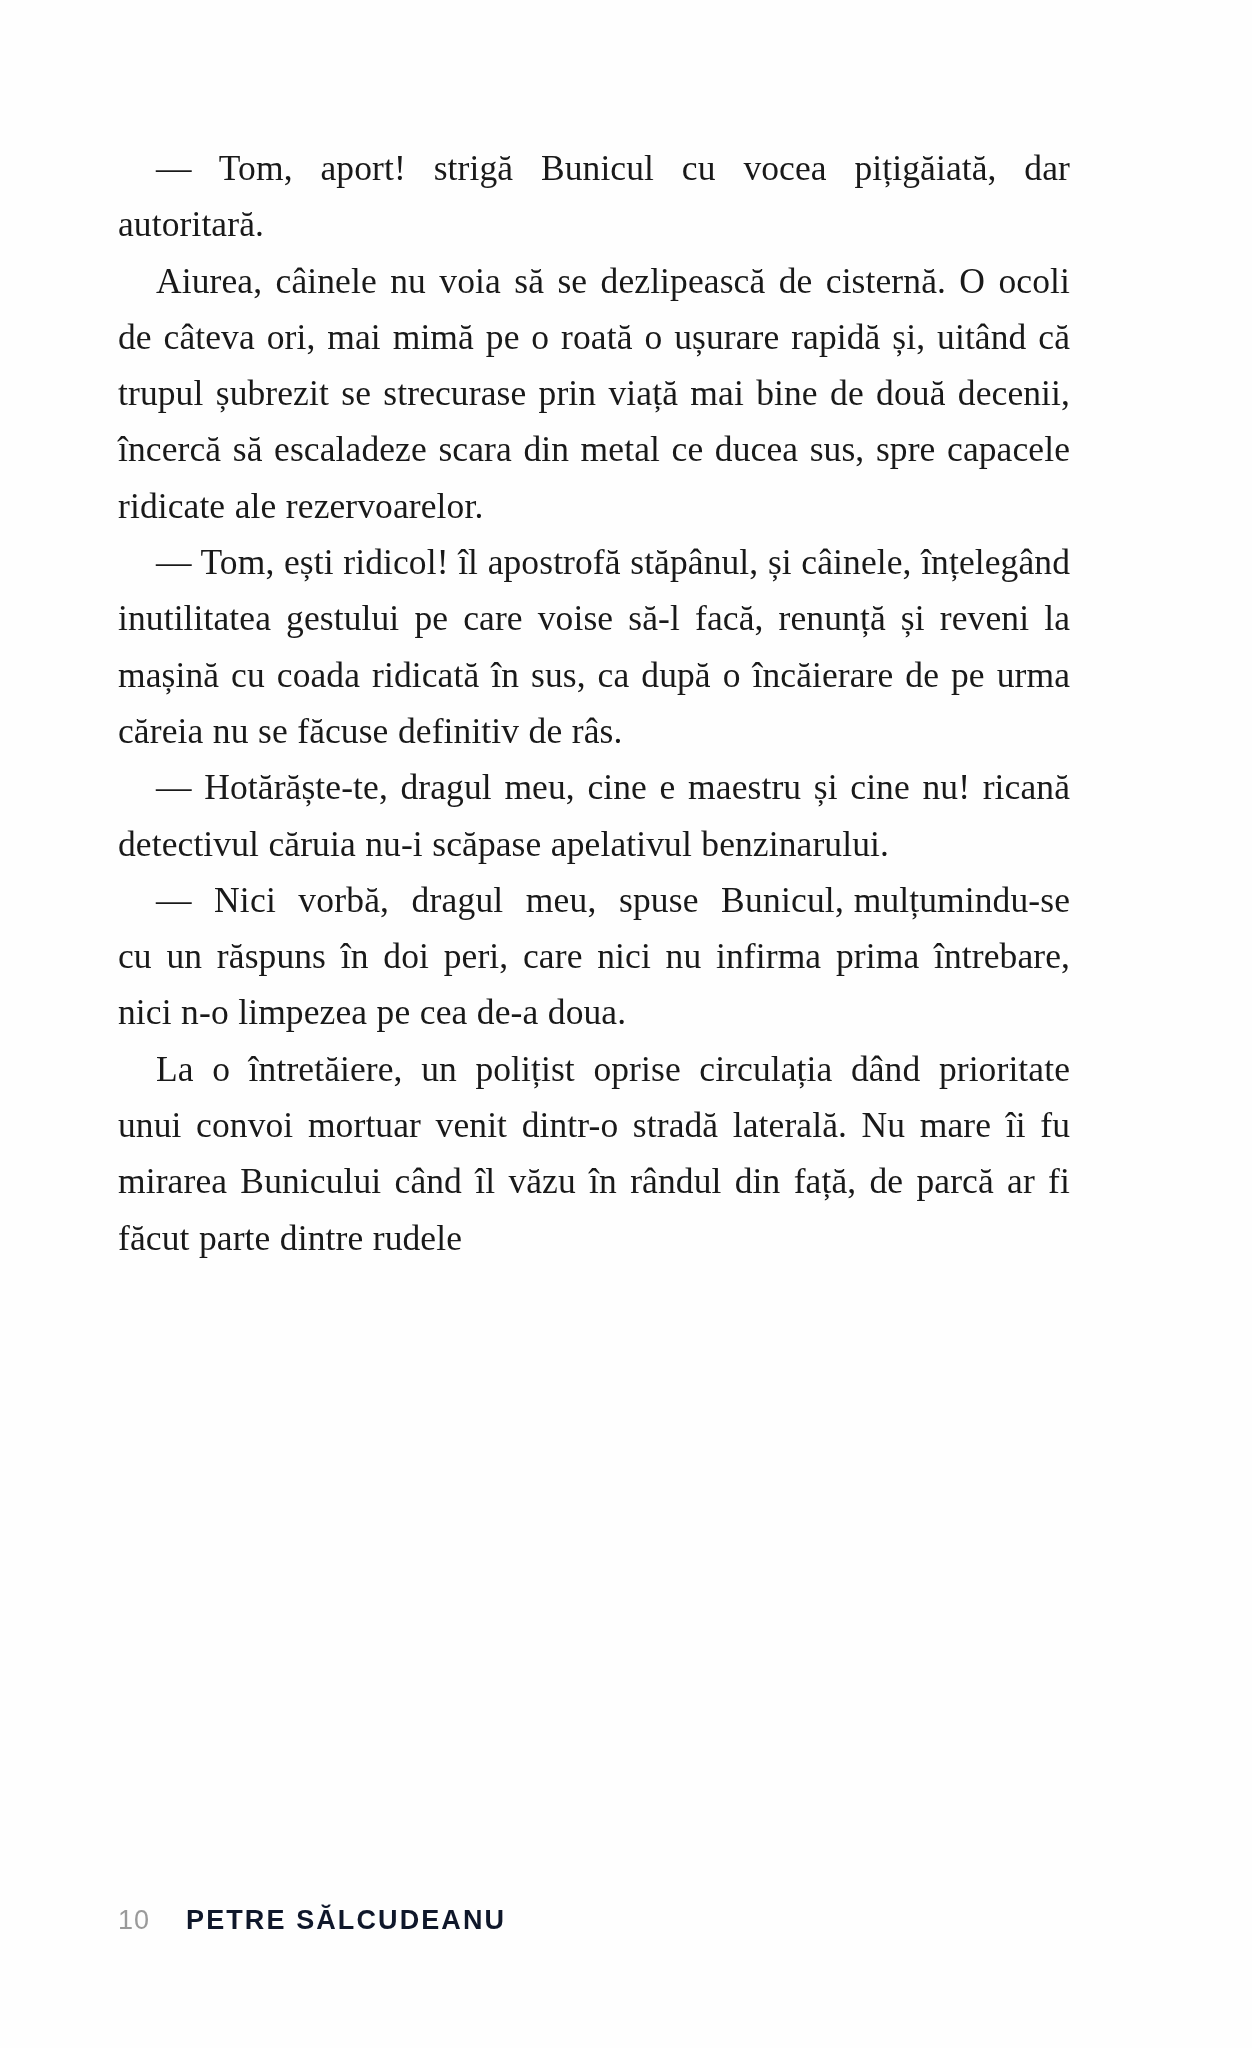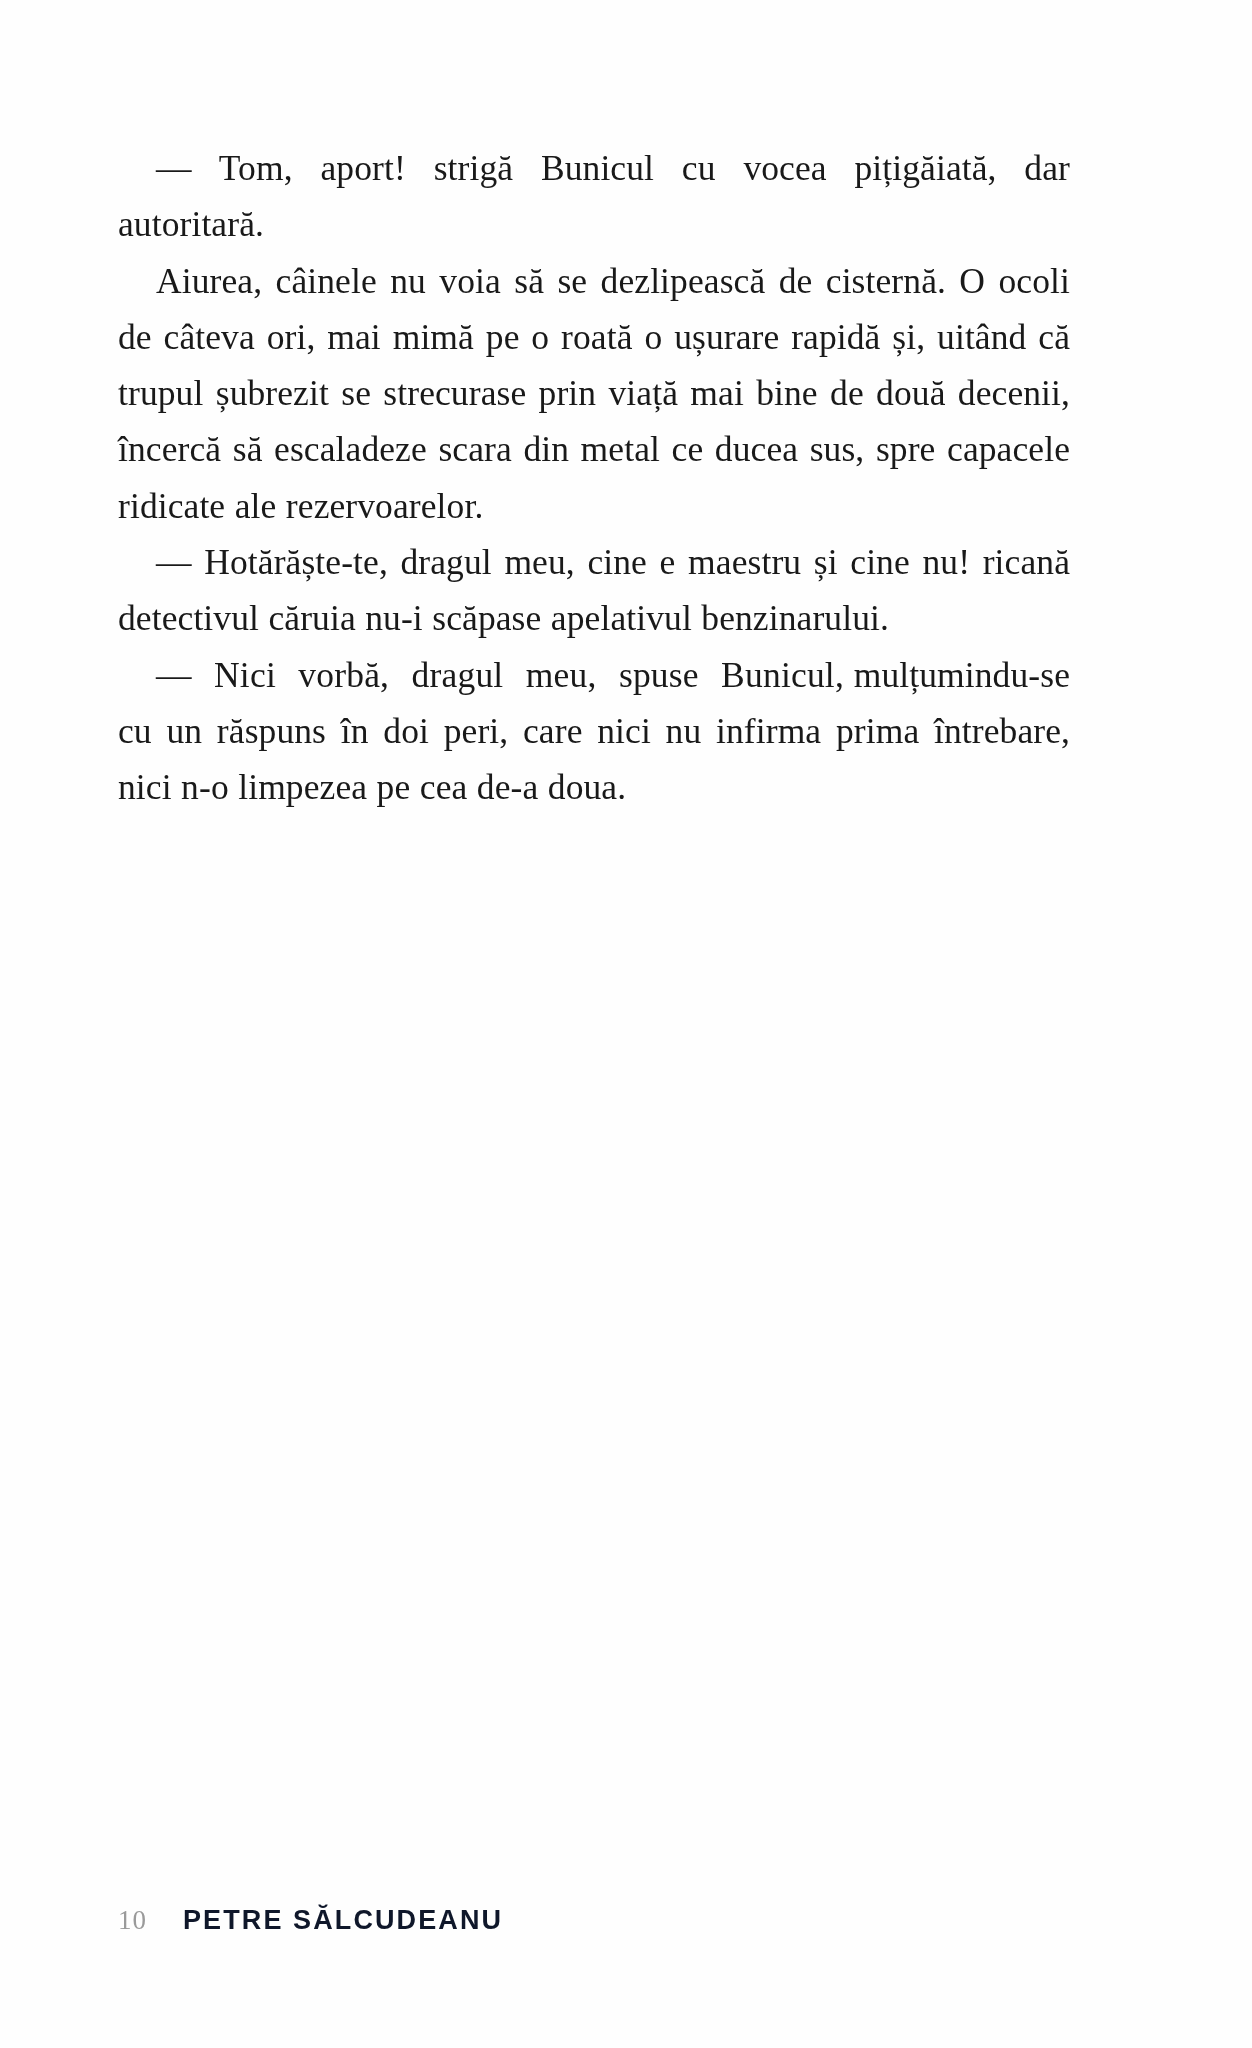--- a/index.html
+++ b/index.html
@@ -63,21 +63,21 @@
   .footer {
     position: absolute;
     left: 118px;
     top: 1905px;
     display: flex;
     align-items: baseline;
     gap: 36px;
   }
 
   .folio {
-    font-family: Liberation Serif, serif;
+    font-family: Liberation Sans, sans-serif;
     font-size: 27px;
     font-weight: 400;
     color: #9a9a9a;
     letter-spacing: 1px;
   }
 
   .running-head {
     font-family: "Liberation Sans", "DejaVu Sans", sans-serif;
     font-size: 27px;
     font-weight: 700;
@@ -89,28 +89,30 @@
 <body>
 
 <div class="page">
 
   <div class="text-block">
 
     <p class="para dash">— Tom, aport! strigă Bunicul cu vocea pițigăiată, dar autoritară.</p>
 
     <p class="para indent">Aiurea, câinele nu voia să se dezlipească de cisternă. O ocoli de câteva ori, mai mimă pe o roată o ușurare rapidă și, uitând că trupul șubrezit se strecurase prin viață mai bine de două decenii, încercă să escaladeze scara din metal ce ducea sus, spre capacele ridicate ale rezervoarelor.</p>
 
+    <p class="para dash">— Tom, ești ridicol! îl apostrofă stăpânul, și câinele, înțelegând inutilitatea gestului pe care voise să-l facă, renunță și reveni la mașină cu coada ridicată în sus, ca după o încăierare de pe urma căreia nu se făcuse definitiv de râs.</p>
 
 
 
     <p class="para dash">— Hotărăște-te, dragul meu, cine e maestru și cine nu! ricană detectivul căruia nu-i scăpase apelativul benzinarului.</p>
 
 
     <p class="para dash stretch-first"><span class="tracked">— Nici vorbă, dragul meu, spuse Bunicul,</span><span> mulțumindu-se cu un răspuns în doi peri, care nici nu infirma prima întrebare, nici n-o limpezea pe cea de-a doua.</span></p>
 
+    <p class="para indent">La o întretăiere, un polițist oprise circulația dând prioritate unui convoi mortuar venit dintr-o stradă laterală. Nu mare îi fu mirarea Bunicului când îl văzu în rândul din față, de parcă ar fi făcut parte dintre rudele</p>
 
   </div>
 
   <div class="footer">
     <span class="folio">10</span>
     <span class="running-head">PETRE SĂLCUDEANU</span>
   </div>
 
 </div>
 

